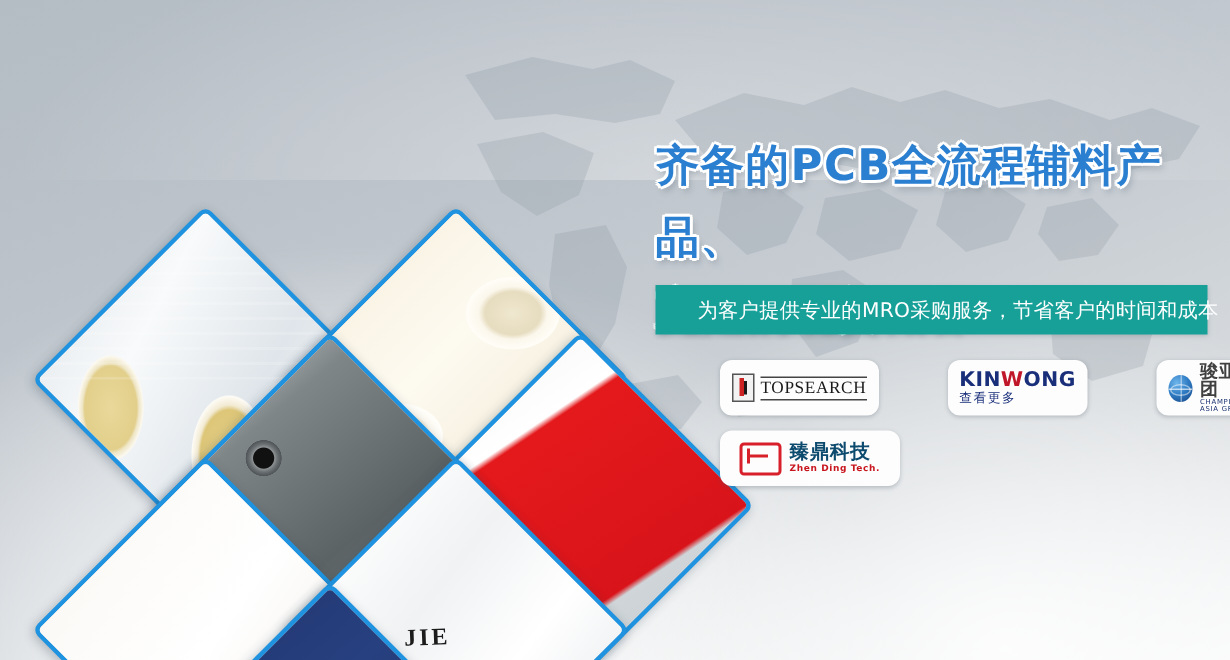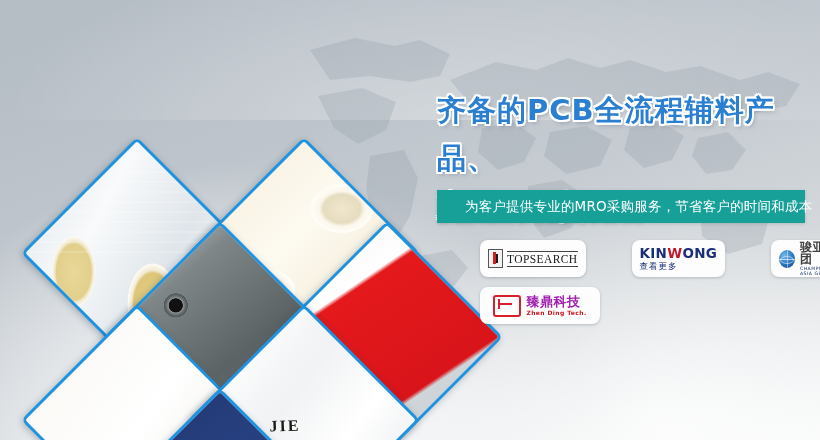--- a/index.html
+++ b/index.html
@@ -115,21 +115,21 @@
   .ca-txt{display:flex;flex-direction:column;line-height:1;}
   .ca-cn{font-size:12px;font-weight:bold;color:#404040;letter-spacing:.5px;font-family:"DejaVu Sans",sans-serif;}
   .ca-en{font-size:4.6px;color:#17306f;letter-spacing:.5px;margin-top:2px;font-family:"DejaVu Sans",sans-serif;}
 
   
   .zd{display:flex;align-items:center;gap:5px;}
   .zd-mark{width:24px;height:18px;border:2px solid #d8202a;border-radius:3px;position:relative;}
   .zd-mark:before{content:"";position:absolute;left:3px;top:2px;width:2px;height:10px;background:#d8202a;}
   .zd-mark:after{content:"";position:absolute;left:3px;top:6px;width:14px;height:2px;background:#d8202a;}
   .zd-txt{display:flex;flex-direction:column;line-height:1;}
-  .zd-cn{font-size:13px;font-weight:bold;color:#a21caf;letter-spacing:.5px;font-family:"DejaVu Sans",sans-serif;}
+  .zd-cn{font-size:13px;font-weight:bold;color:#0c4a6e;letter-spacing:.5px;font-family:"DejaVu Sans",sans-serif;}
   .zd-en{font-size:6px;font-weight:bold;color:#c8161f;letter-spacing:.4px;margin-top:2px;font-family:"DejaVu Sans",sans-serif;}
 
   
   .more{position:absolute;left:686px;top:312px;font-size:17px;color:#8d949b;letter-spacing:1px;
         font-family:"DejaVu Sans","Liberation Sans",sans-serif;
         text-shadow:0 1px 0 rgba(255,255,255,.9);cursor:pointer;}
 </style>
 </head>
 <body>
 

